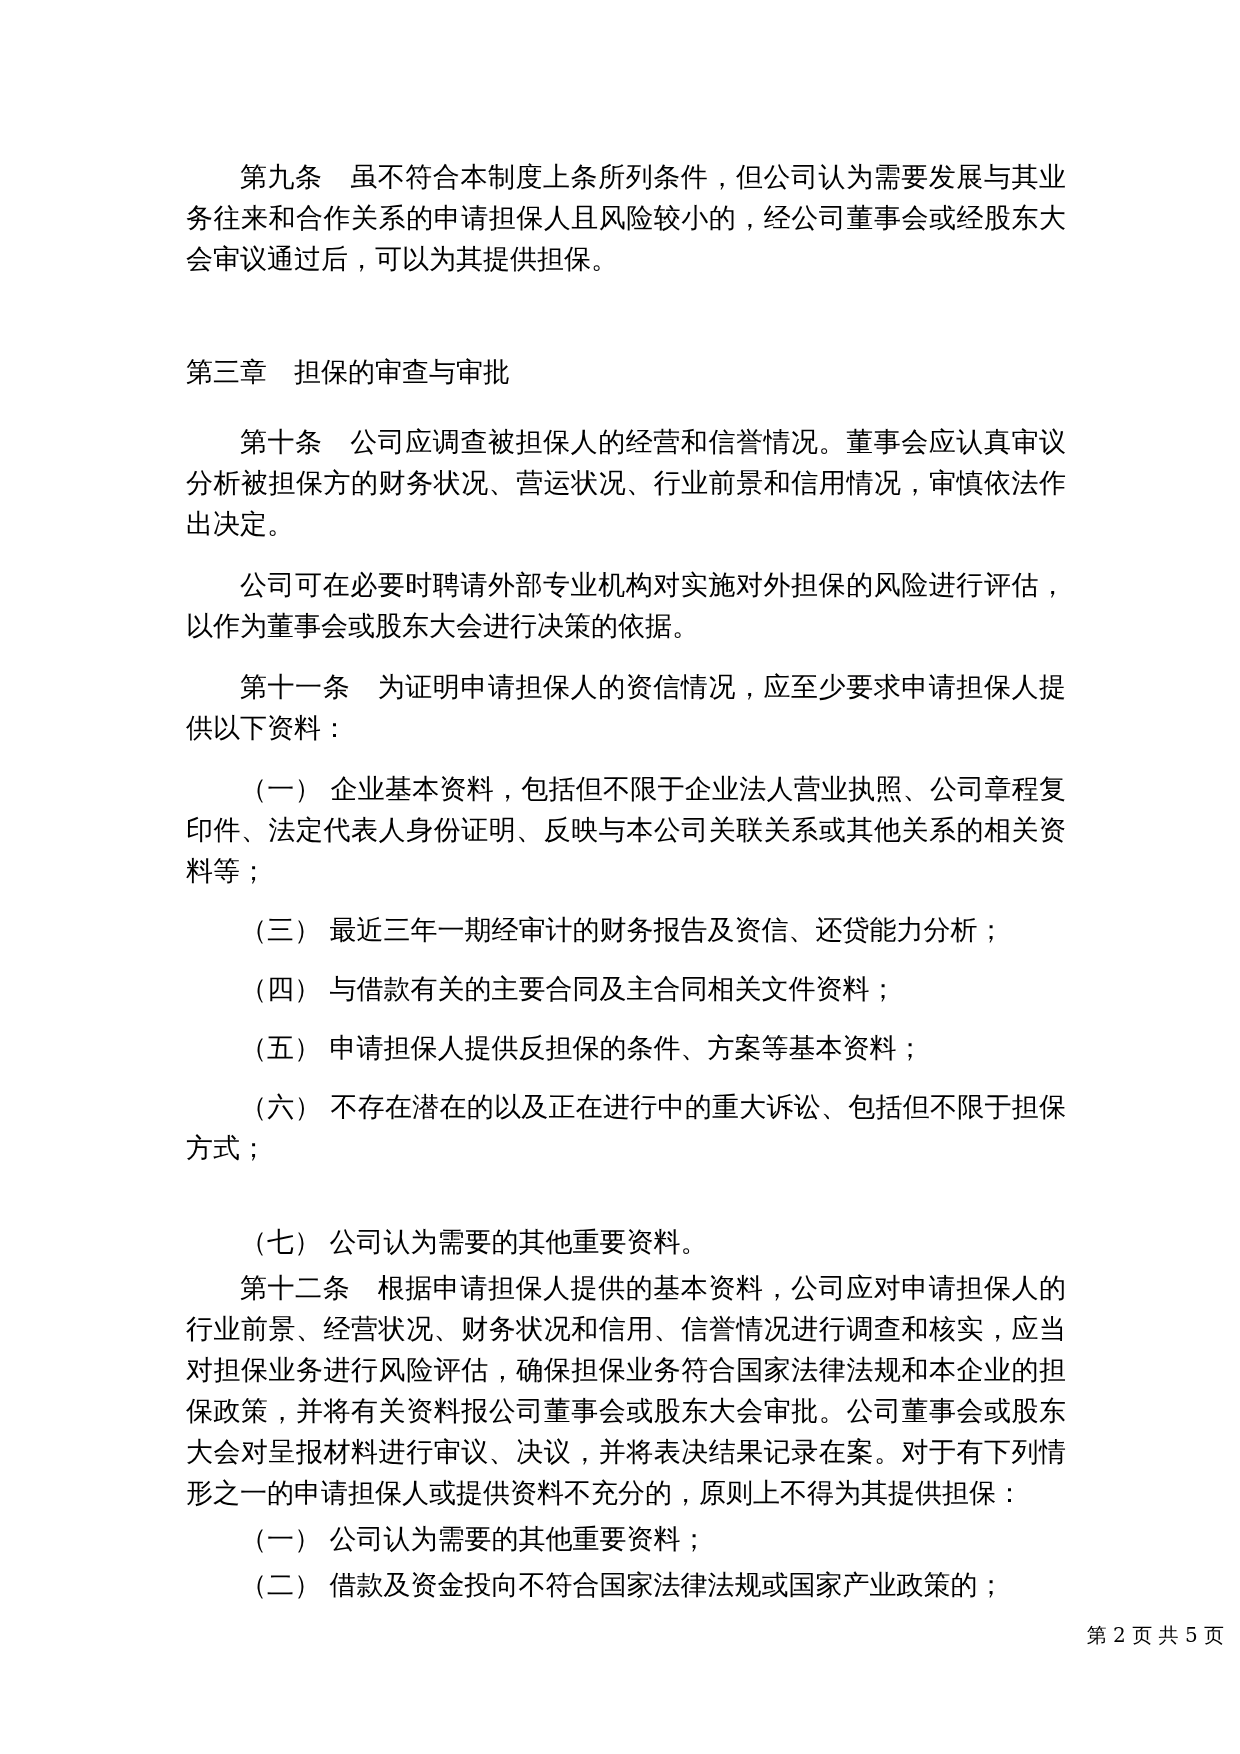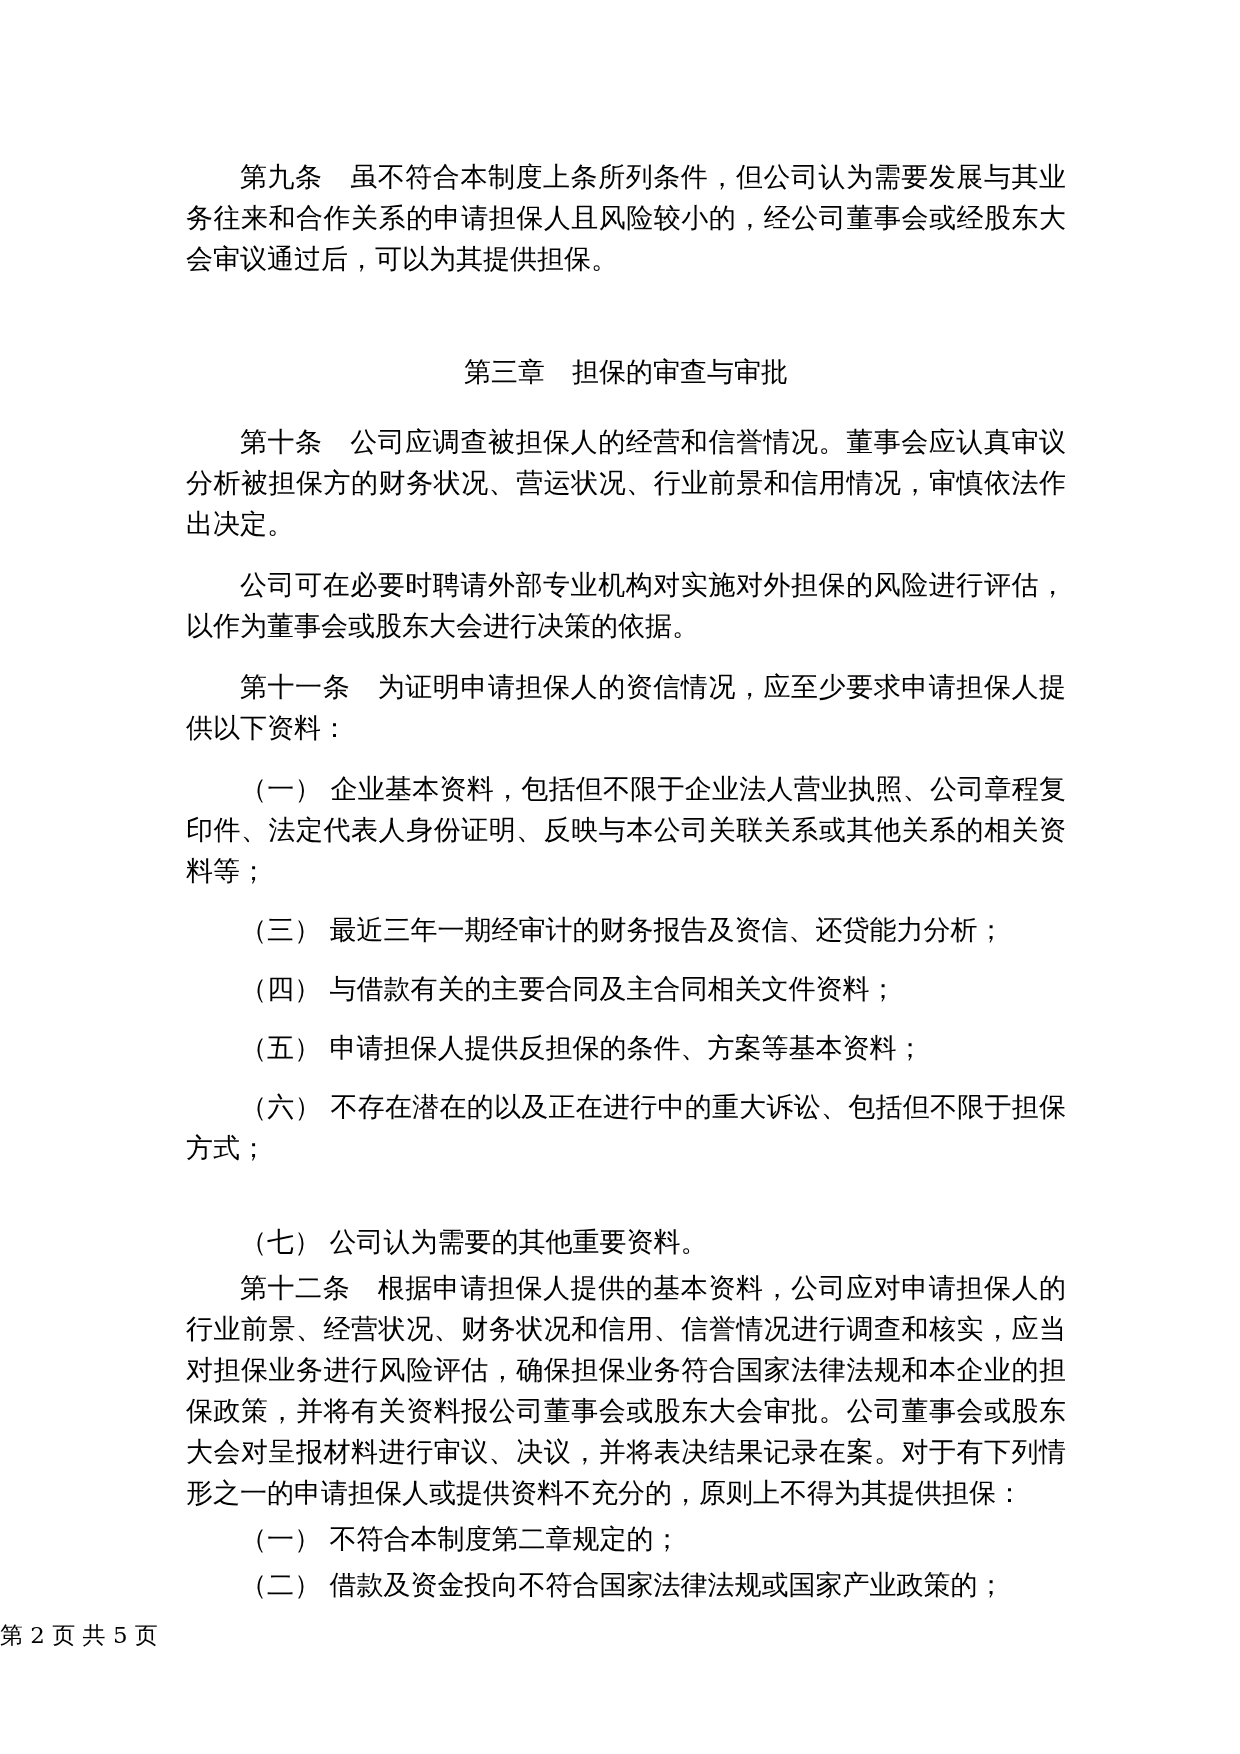--- a/index.html
+++ b/index.html
@@ -31,32 +31,31 @@
     text-justify: inter-ideograph;
     margin: 0;
     word-break: break-all;
   }
   .para.body      { text-indent: 2em; margin-top: 20px; }
   .para.item      { text-indent: 2em; margin-top: 18px; }
   .para.item-gap  { text-indent: 2em; margin-top: 53px; }
   .para.tight     { text-indent: 2em; margin-top: 5px; }
   .para.heading   {
     text-indent: 0;
-    text-align: center;
     margin-top: 72px;
     margin-bottom: 29px;
   }
   .content > .para:first-child { margin-top: 0; }
   .footer {
     position: absolute;
     left: 0;
-    right: 8px;
+    right: 16px;
     top: 1622px;
-    text-align: left;
-    font-size: 23px;
+    text-align: right;
+    font-size: 20px;
     line-height: 26px;
     color: #000000;
   }
 </style>
 </head>
 <body>
 
 <div class="page">
   <div class="content">
       <div class="para body">第九条　虽不符合本制度上条所列条件，但公司认为需要发展与其业务往来和合作关系的申请担保人且风险较小的，经公司董事会或经股东大会审议通过后，可以为其提供担保。</div>
@@ -64,17 +63,17 @@
       <div class="para body">第十条　公司应调查被担保人的经营和信誉情况。董事会应认真审议分析被担保方的财务状况、营运状况、行业前景和信用情况，审慎依法作出决定。</div>
       <div class="para body">公司可在必要时聘请外部专业机构对实施对外担保的风险进行评估，以作为董事会或股东大会进行决策的依据。</div>
       <div class="para body">第十一条　为证明申请担保人的资信情况，应至少要求申请担保人提供以下资料：</div>
       <div class="para body">（一） 企业基本资料，包括但不限于企业法人营业执照、公司章程复印件、法定代表人身份证明、反映与本公司关联关系或其他关系的相关资料等；</div>
       <div class="para item">（三） 最近三年一期经审计的财务报告及资信、还贷能力分析；</div>
       <div class="para item">（四） 与借款有关的主要合同及主合同相关文件资料；</div>
       <div class="para item">（五） 申请担保人提供反担保的条件、方案等基本资料；</div>
       <div class="para item">（六） 不存在潜在的以及正在进行中的重大诉讼、包括但不限于担保方式；</div>
       <div class="para item-gap">（七） 公司认为需要的其他重要资料。</div>
       <div class="para tight">第十二条　根据申请担保人提供的基本资料，公司应对申请担保人的行业前景、经营状况、财务状况和信用、信誉情况进行调查和核实，应当对担保业务进行风险评估，确保担保业务符合国家法律法规和本企业的担保政策，并将有关资料报公司董事会或股东大会审批。公司董事会或股东大会对呈报材料进行审议、决议，并将表决结果记录在案。对于有下列情形之一的申请担保人或提供资料不充分的，原则上不得为其提供担保：</div>
-      <div class="para tight">（一） 不符合本制度第二章规定的；</div>
+      <div class="para tight">（一） 公司认为需要的其他重要资料；</div>
       <div class="para tight">（二） 借款及资金投向不符合国家法律法规或国家产业政策的；</div>
     </div>
   <div class="footer">第 2 页 共 5 页</div>
 </div>
 
 </body></html>

